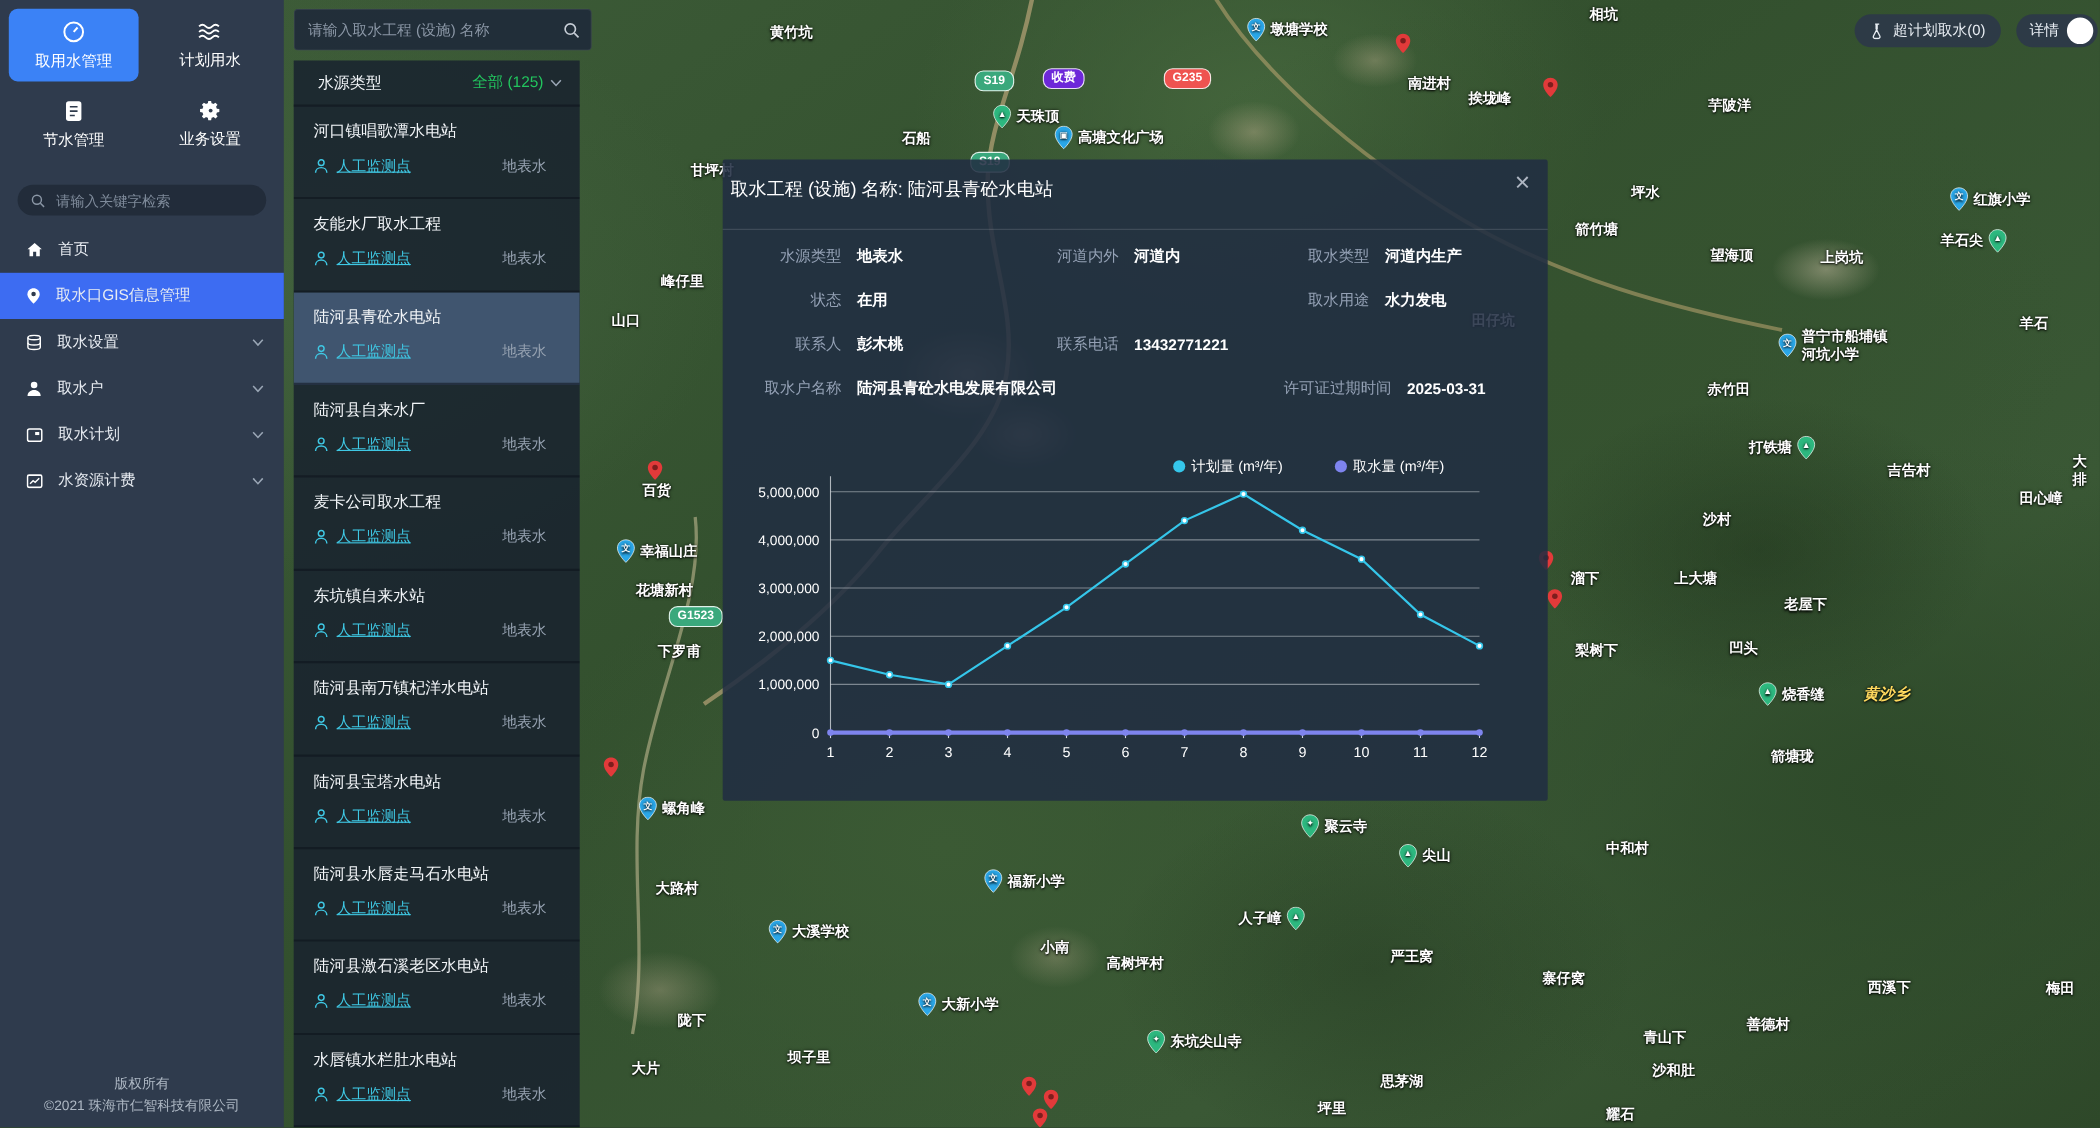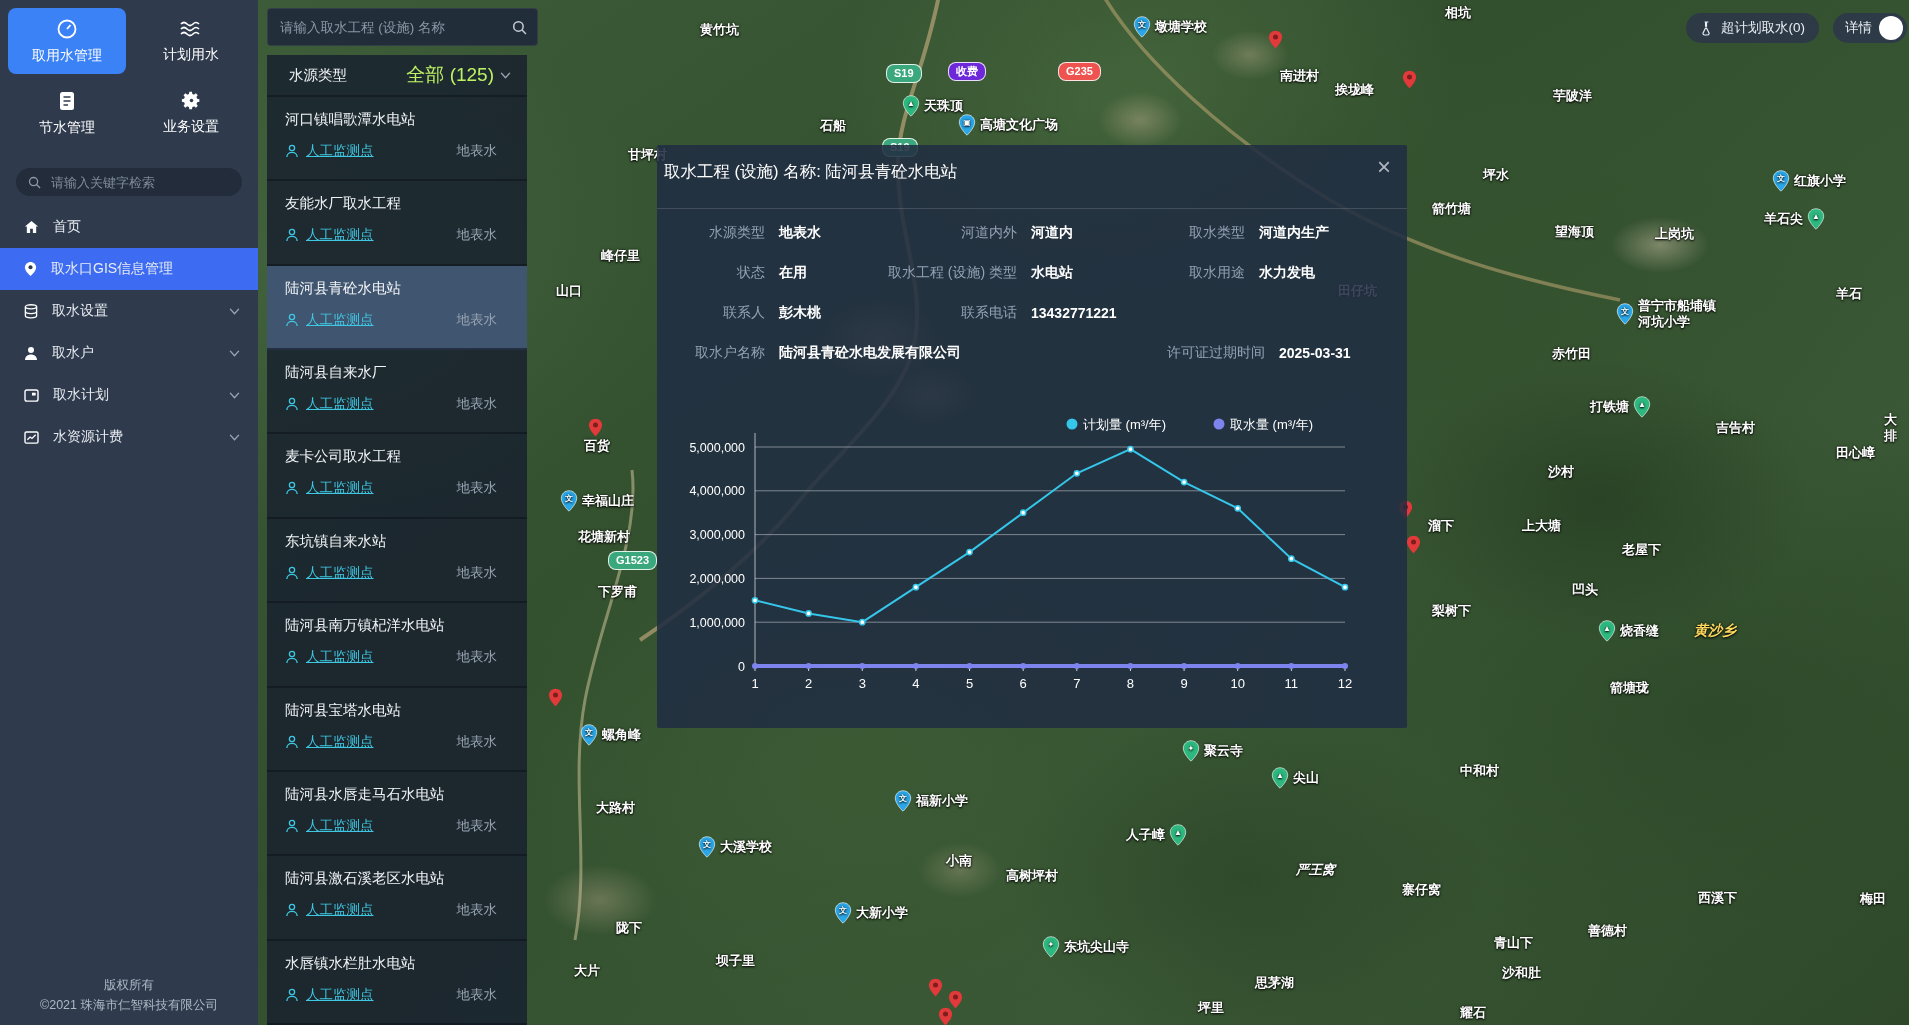--- a/index.html
+++ b/index.html
@@ -60,21 +60,21 @@
   .list-search{position:absolute;left:267px;top:8px;width:249px;height:36px;z-index:5;
     background:rgba(32,42,57,.92);border:1px solid rgba(255,255,255,.08);border-radius:4px;
     display:flex;align-items:center;padding:0 10px}
   .list-search input{flex:1;background:transparent;border:none;outline:none;color:#cfd6df;font-size:13.5px}
   .list-search input::placeholder{color:#8b97a6}
   .list-panel{position:absolute;left:267px;top:55px;width:260px;height:970px;z-index:5;
     background:rgba(25,34,47,.86);display:flex;flex-direction:column}
   .list-header{height:40px;flex:0 0 40px;display:flex;align-items:center;padding:0 16px 0 22px;
     border-bottom:2px solid rgba(12,18,28,.55)}
   .list-header .h-title{color:#f2f5f8;font-size:14.5px;flex:1}
-  .list-header .h-filter{color:#bef264;font-size:19px;display:flex;align-items:center;gap:6px;cursor:pointer}
+  .list-header .h-filter{color:#22c55e;font-size:14px;display:flex;align-items:center;gap:6px;cursor:pointer}
   .list-items{flex:1;display:flex;flex-direction:column;overflow:hidden}
   .list-item{flex:1;padding:13px 16px 0 18px;border-bottom:2px solid rgba(12,18,28,.55);cursor:pointer}
   .list-item.active{background:rgba(70,93,122,.85)}
   .li-name{color:#f2f5f8;font-size:14.5px}
   .li-meta{display:flex;align-items:center;margin-top:13px}
   .li-monitor{color:#3fc8e4;font-size:13.5px;text-decoration:underline;margin-left:7px;flex:1}
   .li-source{color:#97a3b2;font-size:13.5px;margin-right:14px}
   
   .alert-pill{position:absolute;left:1686px;top:13px;height:30px;z-index:12;border-radius:15px;
     background:rgba(44,56,73,.92);display:flex;align-items:center;gap:8px;padding:0 14px;cursor:pointer}
@@ -225,21 +225,21 @@
     </div>
     <div class="mlabel" style="left: 1522px; top: 518px;">
       <span class="two">上大塘</span>
     </div>
     <div class="mlabel" style="left: 1622px; top: 542px;">
       <span class="two">老屋下</span>
     </div>
     <div class="mlabel" style="left: 1572px; top: 582px;">
       <span class="two">凹头</span>
     </div>
-    <div class="mlabel" style="left: 1432px; top: 603px;">
+    <div class="mlabel" style="left: 1432px; top: 583px;">
       <span class="two">梨树下</span>
     </div>
     <div class="mlabel" style="left: 1598px; top: 620px;">
       <span class="pinicon"><svg width="18" height="22" viewBox="0 0 24 30">
           <path d="M12 1C6 1 1.5 5.5 1.5 11.3 1.5 19 12 29 12 29s10.5-10 10.5-17.7C22.5 5.5 18 1 12 1z" fill="#2db87f" stroke="rgba(255,255,255,.85)" stroke-width="1"></path>
           <text x="12" y="15.5" font-size="11" text-anchor="middle" fill="#fff">▲</text>
         </svg></span>
       <span class="two">烧香缝</span>
     </div>
     <div class="mlabel region" style="left: 1694px; top: 622px;">
@@ -318,21 +318,21 @@
     <div class="mlabel" style="left: 1271px; top: 767px;">
       <span class="pinicon"><svg width="18" height="22" viewBox="0 0 24 30">
           <path d="M12 1C6 1 1.5 5.5 1.5 11.3 1.5 19 12 29 12 29s10.5-10 10.5-17.7C22.5 5.5 18 1 12 1z" fill="#2db87f" stroke="rgba(255,255,255,.85)" stroke-width="1"></path>
           <text x="12" y="15.5" font-size="11" text-anchor="middle" fill="#fff">▲</text>
         </svg></span>
       <span class="two">尖山</span>
     </div>
     <div class="mlabel" style="left: 1460px; top: 763px;">
       <span class="two">中和村</span>
     </div>
-    <div class="mlabel" style="left: 1296px; top: 862px; font-style: italic;">
+    <div class="mlabel" style="left: 1264px; top: 862px;">
       <span class="two">严王窝</span>
     </div>
     <div class="mlabel" style="left: 1402px; top: 882px;">
       <span class="two">寨仔窝</span>
     </div>
     <div class="mlabel" style="left: 1494px; top: 935px;">
       <span class="two">青山下</span>
     </div>
     <div class="mlabel" style="left: 1698px; top: 890px;">
       <span class="two">西溪下</span>
@@ -690,24 +690,20 @@
         </div>
         <div class="fld c3">
           <span class="lab">取水类型</span>
           <span class="val">河道内生产</span>
         </div>
       </div>
       <div class="frow">
         <div class="fld c1">
           <span class="lab">状态</span>
           <span class="val">在用</span>
-        </div>
-        <div class="fld c2">
-          <span class="lab">取水工程 (设施) 类型</span>
-          <span class="val">水电站</span>
         </div>
         <div class="fld c3">
           <span class="lab">取水用途</span>
           <span class="val">水力发电</span>
         </div>
       </div>
       <div class="frow">
         <div class="fld c1">
           <span class="lab">联系人</span>
           <span class="val">彭木桃</span>

